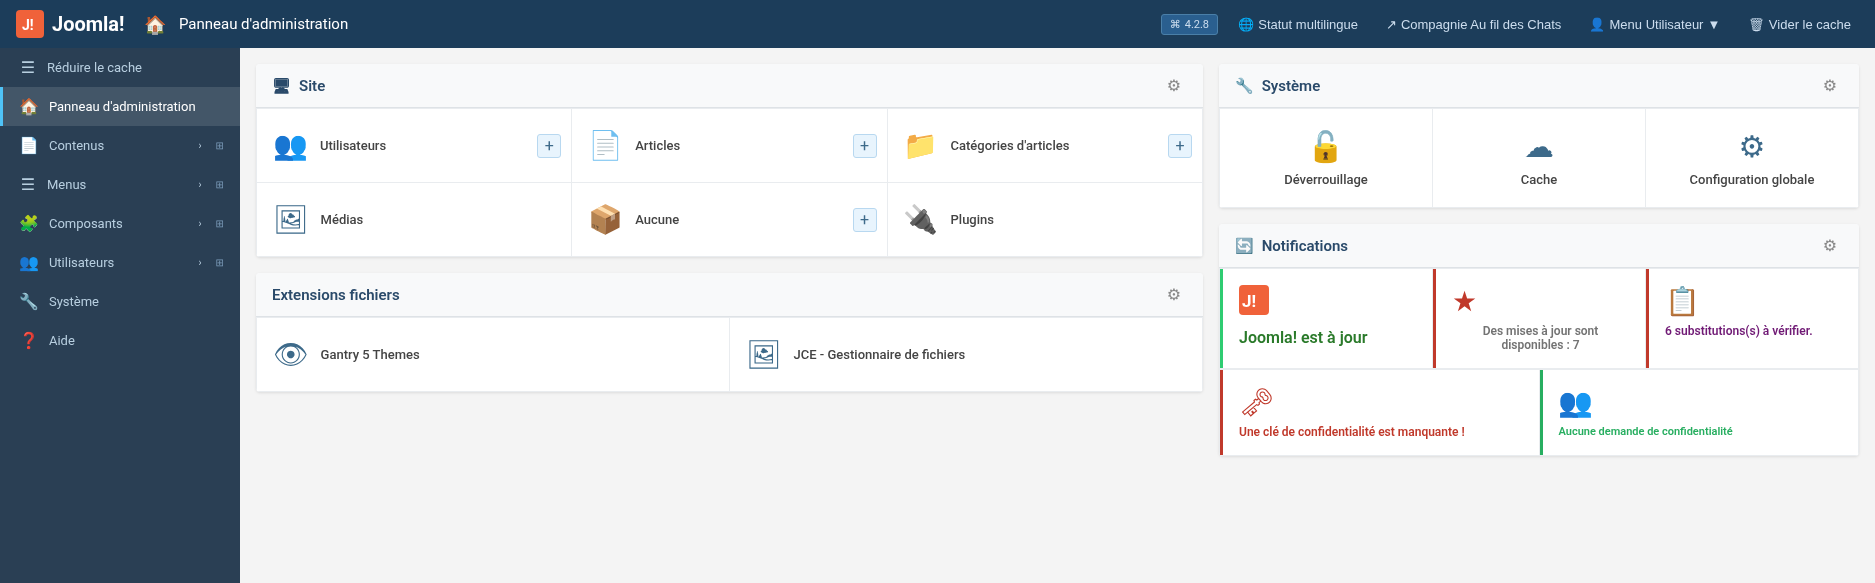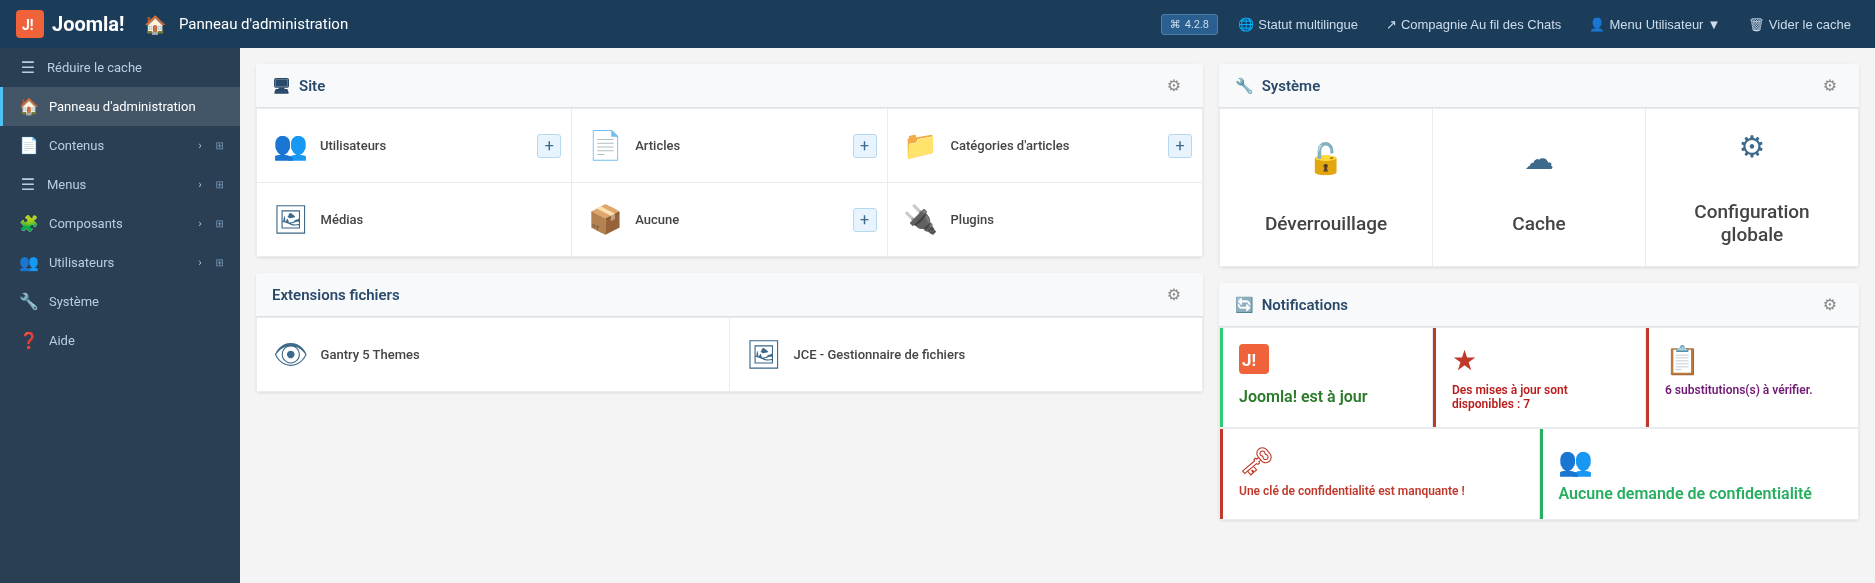--- a/index.html
+++ b/index.html
@@ -164,44 +164,44 @@
       display: flex;
       flex-direction: column;
       align-items: center;
       justify-content: center;
       gap: 8px;
       cursor: pointer;
       min-height: 80px;
       text-align: center;
     }
     .sys-card-icon { font-size: 30px; color: #3d6a8a; }
-    .sys-card-label { font-size: 19px; color: #444; font-weight: 500; margin-top: 28px; }
+    .sys-card-label { font-size: 13px; color: #444; font-weight: 500; }
 
     
     .notif-grid {
       display: grid;
       grid-template-columns: 1fr 1fr 1fr;
       gap: 1px;
       background: #e9ecef;
       padding: 1px;
     }
     .notif-card {
       background: #fff;
       padding: 16px;
       display: flex;
       flex-direction: column;
       align-items: flex-start;
       gap: 6px;
       min-height: 80px;
     }
     .notif-text-green { color: #2a7a2a; font-size: 16px; font-weight: 600; }
-    .notif-text-orange { color: #b91c1c; font-size: 12px; font-weight: 600; }
+    .notif-text-orange { color: #737373; font-size: 12px; font-weight: 600; text-align: center; }
     .notif-text-red { color: #701a75; font-size: 12px; font-weight: 600; }
     .notif-text-yellow { color: #c0392b; font-size: 12px; font-weight: 600; }
-    .notif-text-green2 { color: #27ae60; font-size: 16px; font-weight: 600; text-align: right; }
+    .notif-text-green2 { color: #27ae60; font-size: 11px; font-weight: 600; text-align: right; }
 
     
     .ext-card-grid {
       display: grid;
       grid-template-columns: 1fr 1fr;
       gap: 1px;
       background: #e9ecef;
       padding: 1px;
     }
 

